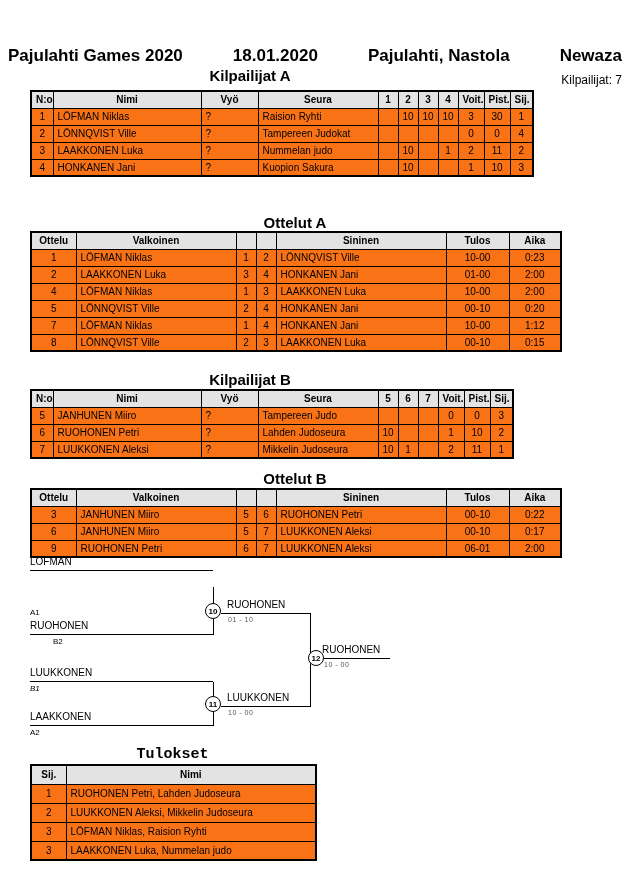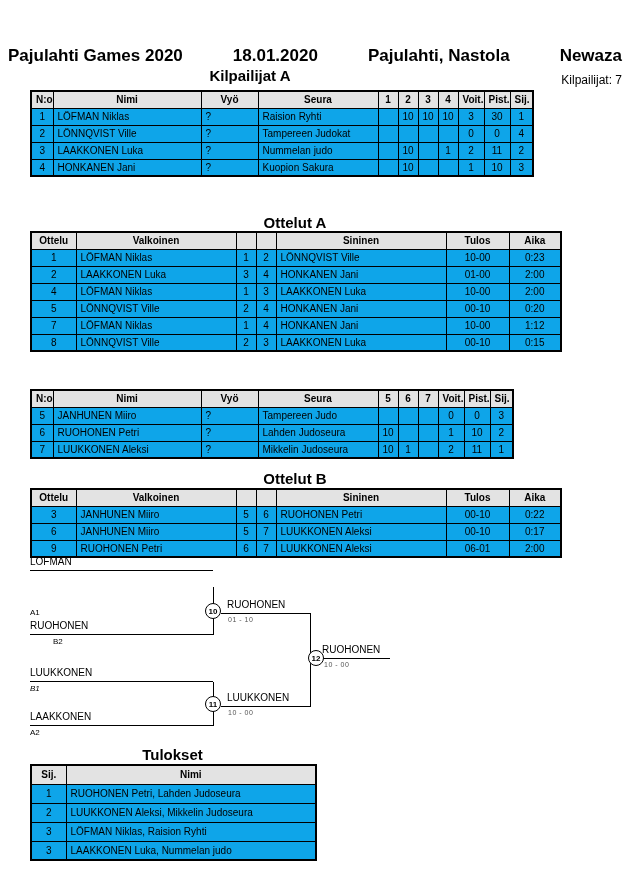--- a/index.html
+++ b/index.html
@@ -2,21 +2,21 @@
 <html><head>
 <meta charset="utf-8">
 <style>
   * { margin:0; padding:0; box-sizing:border-box; }
   html,body { background:#fff; }
   body { font-family:"Liberation Sans", sans-serif; color:#000; }
   .page { position:relative; width:630px; height:891px; background:#fff; overflow:hidden; }
   .title { position:absolute; top:46px; left:8px; width:614px; display:flex; justify-content:space-between; align-items:baseline; font-size:17px; font-weight:bold; white-space:nowrap; }
   .sec-h { position:absolute; font-size:15px; font-weight:bold; text-align:center; }
   .meta { position:absolute; font-size:12px; }
-  table.tbl { position:absolute; border-collapse:collapse; table-layout:fixed; background:#0ea5e9; border:2px solid #000; }
+  table.tbl { position:absolute; border-collapse:collapse; table-layout:fixed; background:#f97316; border:2px solid #000; }
   .tbl th, .tbl td { border:1px solid #000; font-size:10px; height:17px; padding:0 4px; overflow:hidden; white-space:nowrap; vertical-align:middle; }
   .tbl th { background:#e3e3e3; font-weight:bold; text-align:center; }
   .tbl td { text-align:center; }
   .tbl td.l { text-align:left; }
   table.results th, table.results td { height:19px; }
   
   .slot { position:absolute; height:16px; border-bottom:1px solid #000; font-size:10px; line-height:14px; }
   .seed { position:absolute; font-size:8px; }
   .vline { position:absolute; width:0; border-left:1px solid #000; }
   .mcircle { position:absolute; width:16px; height:16px; border:1px solid #000; border-radius:50%; background:#fff; font-size:8px; font-weight:bold; display:flex; align-items:center; justify-content:center; z-index:2; }
@@ -197,20 +197,21 @@
         <td class="l">LÖNNQVIST Ville</td>
         <td>2</td>
         <td>3</td>
         <td class="l">LAAKKONEN Luka</td>
         <td>00-10</td>
         <td>0:15</td>
       </tr>
     </tbody>
   </table>
 
+  <div class="sec-h" style="top:371px;left:30px;width:440px;">Kilpailijat B</div>
 
   <table class="tbl" style="left:30px;top:389px;width:482px;">
     <colgroup>
       <col style="width:22px">
         <col style="width:148px">
         <col style="width:57px">
         <col style="width:120px">
       <col style="width:20px">
         <col style="width:20px">
         <col style="width:20px">
@@ -359,21 +360,21 @@
     <div class="score" style="left:228px;top:709px;">10 - 00</div>
 
     <div class="vline" style="left:310px;top:614px;height:93px;"></div>
     <div class="mcircle" style="left:308px;top:650px;">12</div>
     <div class="slot" style="left:318px;top:643px;width:72px;padding-left:4px;">
       <span>RUOHONEN</span>
     </div>
     <div class="score" style="left:324px;top:661px;">10 - 00</div>
   </div>
 
-  <div class="sec-h" style="top:746px;left:30px;width:285px;">Tulokset</div>
+  <div class="sec-h" style="top:746px;left:30px;width:285px;font-family:Liberation Mono, monospace;">Tulokset</div>
 
   <table class="tbl results" style="left:30px;top:764px;width:285px;">
     <colgroup>
       <col style="width:35px">
         <col style="width:250px">
     </colgroup>
     <thead>
       <tr>
         <th>Sij.</th>
         <th>Nimi</th>

